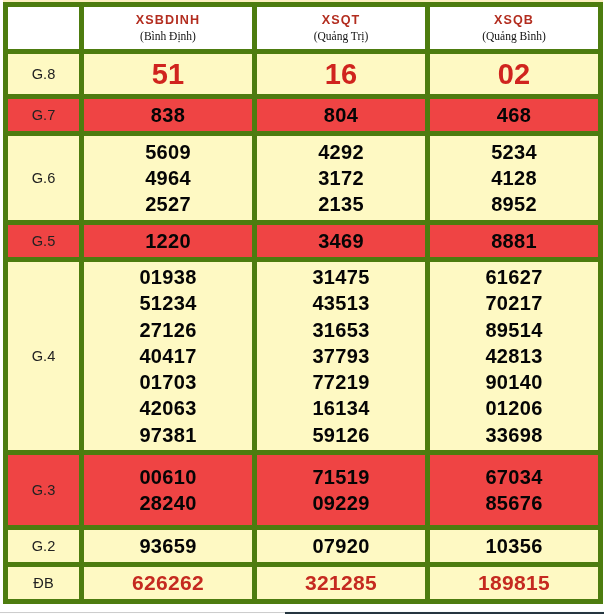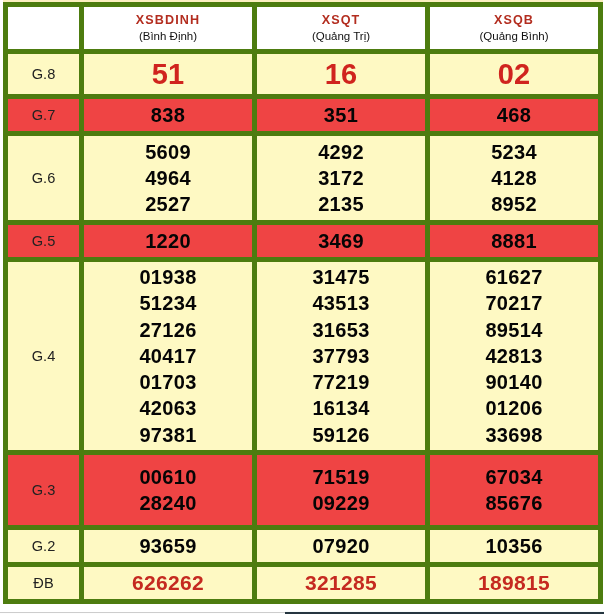--- a/index.html
+++ b/index.html
@@ -7,21 +7,21 @@
        font-family:"Liberation Sans",sans-serif;}
   .topstrip{position:absolute;left:3px;top:0;width:600px;height:2px;background:#fcf0c0;}
   .wrap{position:absolute;left:3px;top:2px;width:600px;}
   table{border-collapse:collapse;width:600px;table-layout:fixed;}
   td{border:5px solid #4d7c0f;text-align:center;vertical-align:middle;padding:0;}
   .lab{width:71px;color:#222;font-size:14.6px;}
   tr.odd td{background:#fef9c3;}
   tr.even td{background:#ef4444;}
   tr.hdr td{background:#fff;height:42px;}
   .pcode{color:#b32d1f;font-weight:bold;font-size:12.6px;letter-spacing:1.1px;line-height:16px;}
-  .pname{color:#111;font-size:11.5px;line-height:16px;}
+  .pname{color:#111;font-size:11.5px;line-height:16px;font-family:Liberation Serif, serif;}
   .num{font-weight:bold;color:#050505;font-size:20px;line-height:26.2px;letter-spacing:0.3px;}
   .r8 .num{color:#d0241e;font-size:29px;line-height:34px;letter-spacing:0px;}
   .rdb .num{color:#c52a20;font-size:21px;line-height:28px;letter-spacing:0.3px;}
   .r8{height:45px;} .r7{height:37px;} .r6{height:89px;} .r5{height:37px;}
   .r4{height:193px;} .r3{height:75px;} .r2{height:37px;padding-left:16px;} .r1{height:37px;} .rdb{height:37px;}
   .bottombar{position:absolute;left:0;top:612px;width:285px;height:1px;background:#cdcdcd;}
   .bottomwhite{position:absolute;left:0;top:613px;width:285px;height:1px;background:#fdfdfd;}
   .darkbar{position:absolute;left:285px;top:612px;width:319px;height:2px;background:#25353f;}
   .whiteband{position:absolute;left:285px;top:611px;width:319px;height:1px;background:#f7fbfb;}
 </style>
@@ -58,21 +58,21 @@
           <td>
             <div class="num">02</div>
           </td>
         </tr>
         <tr class="r7 even">
           <td class="lab">G.7</td>
           <td>
             <div class="num">838</div>
           </td>
           <td>
-            <div class="num">351</div>
+            <div class="num">804</div>
           </td>
           <td>
             <div class="num">468</div>
           </td>
         </tr>
         <tr class="r6 odd">
           <td class="lab">G.6</td>
           <td>
             <div class="num">5609</div>
             <div class="num">4964</div>

